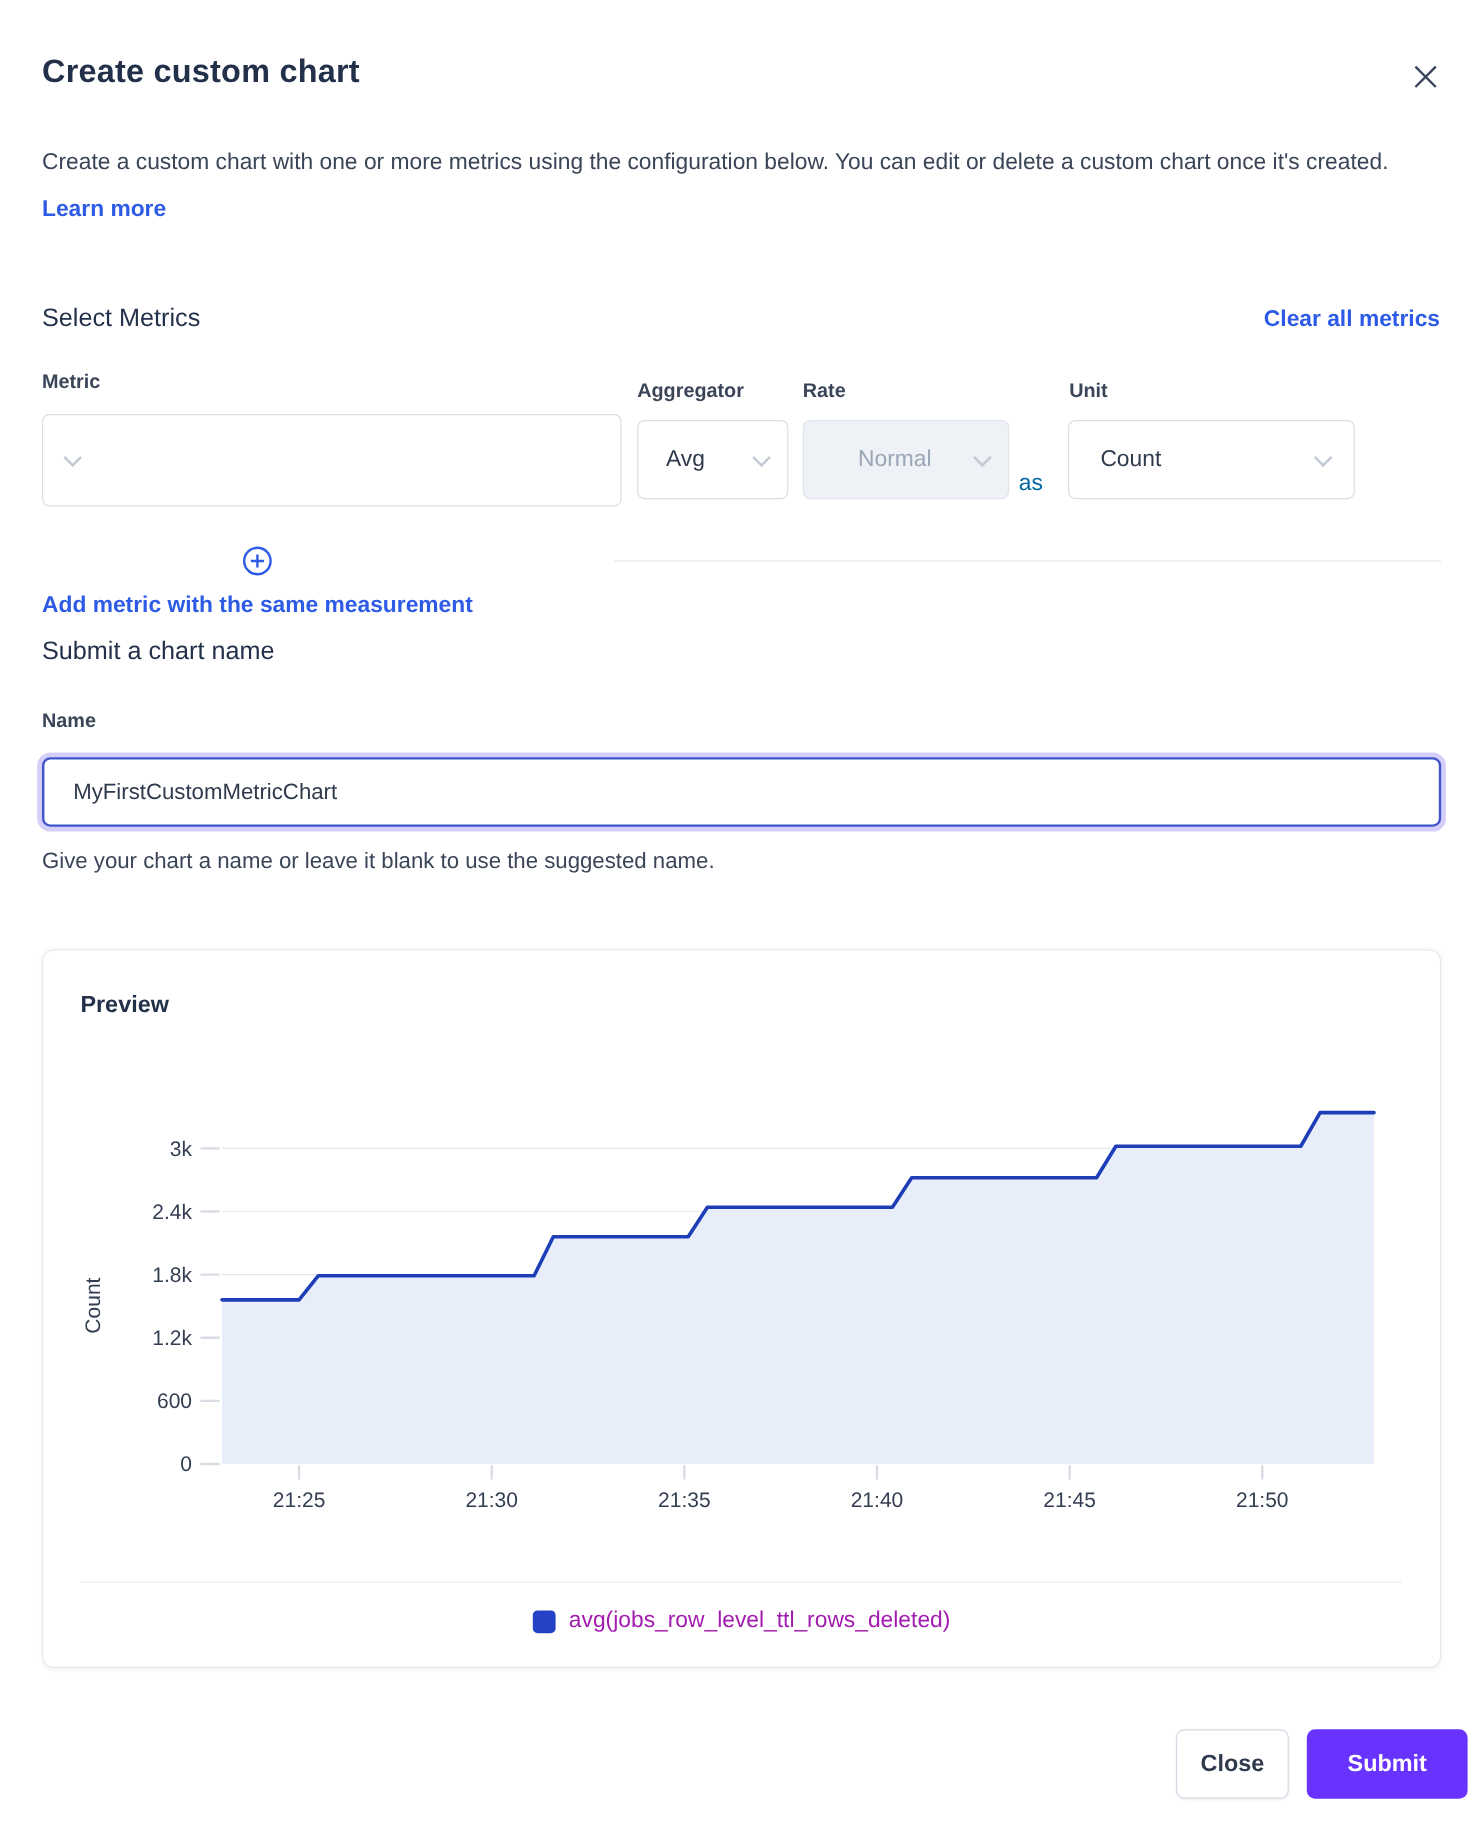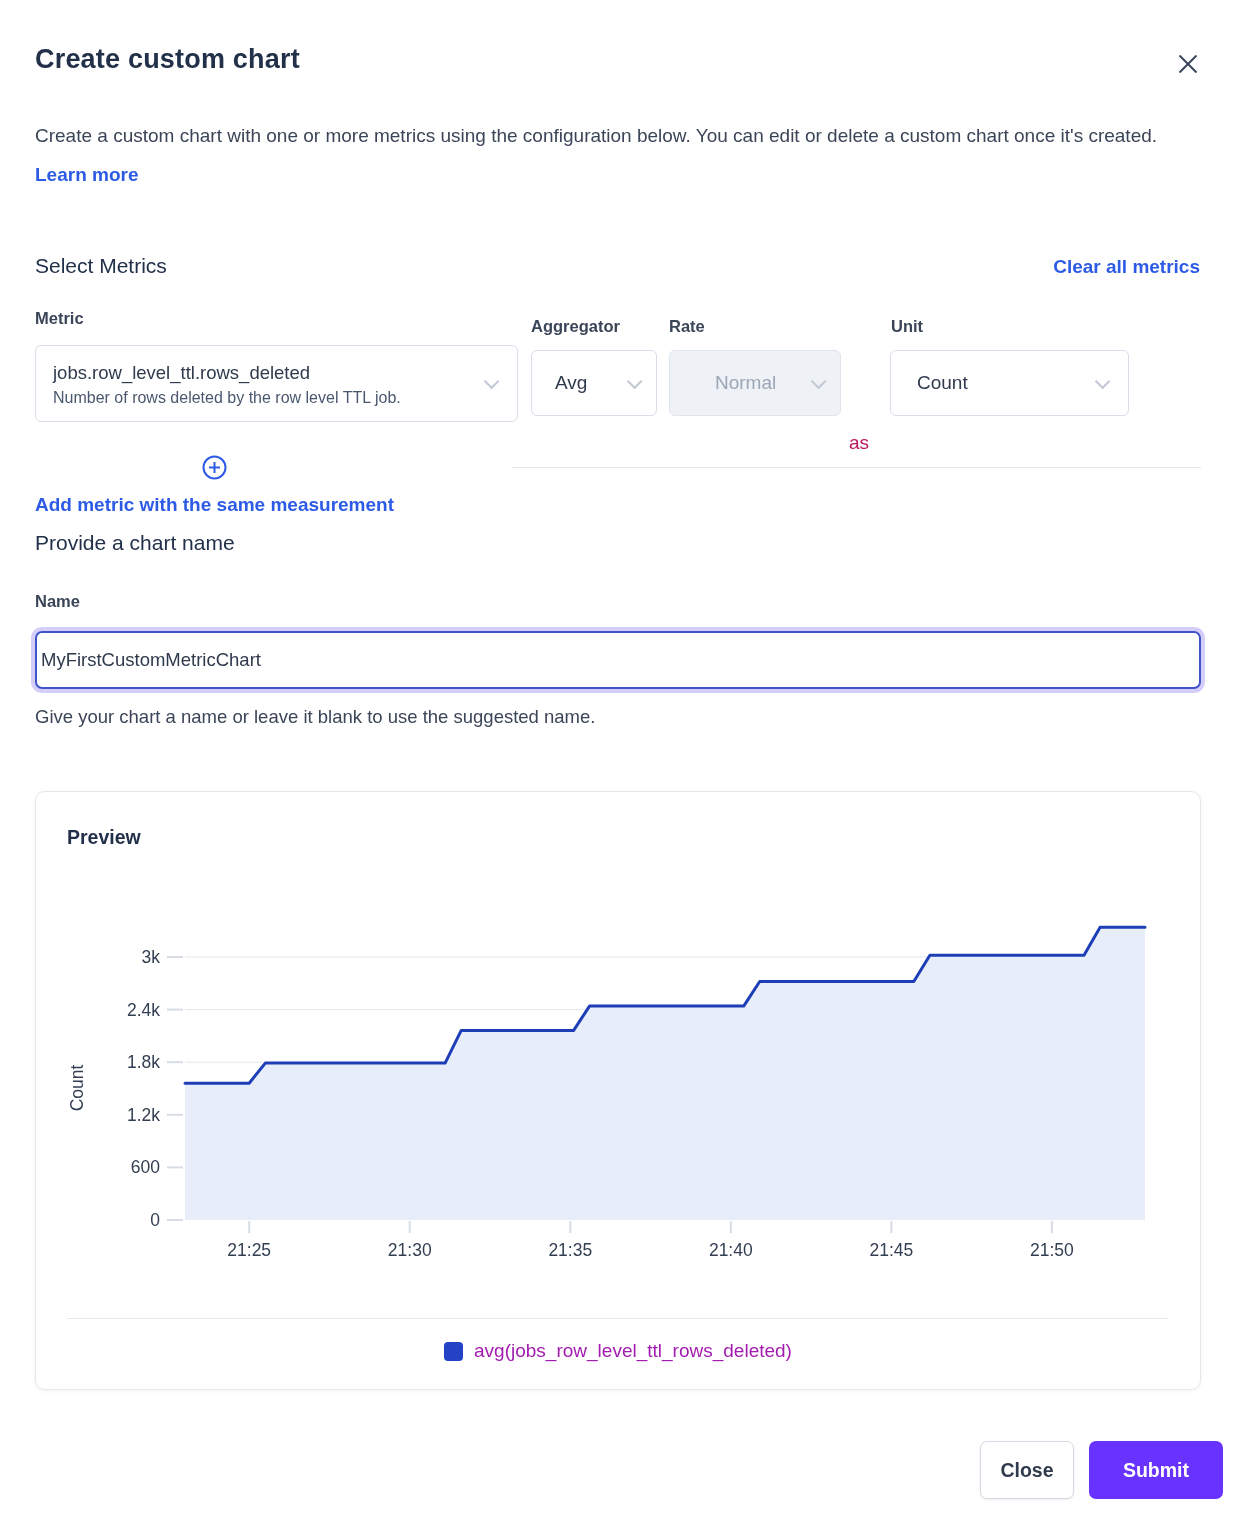--- a/index.html
+++ b/index.html
@@ -33,34 +33,34 @@
   }
   .metric-select { left:35px; top:345px; width:483px; height:77px; padding:0 22px 0 17px; }
   .metric-texts { flex:1; min-width:0; }
   .metric-main { font-size:18.5px; color:#2f3a4d; line-height:26px; margin-top:2px; }
   .metric-sub { font-size:16px; color:#4a576e; line-height:24px; }
   .agg-select { left:531px; top:350px; width:126px; height:66px; padding:0 18px 0 23px; }
   .rate-select { left:669px; top:350px; width:172px; height:66px; padding:0 18px 0 45px; }
   .unit-select { left:890px; top:350px; width:239px; height:66px; padding:0 22px 0 26px; }
   .select-value { flex:1; font-size:19px; color:#2f3a4d; }
   .select-value.muted { color:#9ba6b6; }
-  .as-text { left:849px; top:392px; font-size:19px; color:#be185d;margin-top:40px; }
+  .as-text { left:849px; top:392px; font-size:19px; color:#0369a1; }
 
   .add-metric-row { left:35px; top:455px; display:flex; align-items:center; gap:14px; cursor:pointer; background:none; border:none;flex-direction:column; }
   .add-metric-label { font-size:19px; font-weight:700; color:#2d5be5; }
   .metric-divider { left:512px; top:467px; width:689px; border-top:1px solid #e2e7ee; }
 
   
   .name-heading { left:35px; top:531px; }
   .name-label { left:35px; top:592px; }
   .name-input {
     left:35px; top:631px; width:1166px; height:58px;
     border:2px solid #3f55c9; border-radius:7px; outline:none;
     box-shadow:0 0 0 4px rgba(130,118,240,.35);
-    padding:0 4px; font-size:18.5px; color:#2f3a4d;
+    padding:0 24px; font-size:18.5px; color:#2f3a4d;
     font-family:"Liberation Sans", sans-serif;
   }
   .name-helper { left:35px; top:706px; font-size:18.5px; color:#3b4558; }
 
   
   .preview-card {
     left:35px; top:791px; width:1166px; height:599px;
     border:1px solid #e3e8ef; border-radius:10px; background:#fff;
     box-shadow:0 1px 4px rgba(40,50,70,.06);
   }
@@ -96,24 +96,20 @@
 
 <h2 class="abs sec-heading select-metrics-heading">Select Metrics</h2>
 <a class="abs link clear-all">Clear all metrics</a>
 
 <div class="abs field-label" style="left:35px; top:309px;">Metric</div>
 <div class="abs field-label" style="left:531px; top:317px;">Aggregator</div>
 <div class="abs field-label" style="left:669px; top:317px;">Rate</div>
 <div class="abs field-label" style="left:891px; top:317px;">Unit</div>
 
 <div class="abs select-box metric-select">
-  <div class="metric-texts">
-    <div class="metric-main">jobs.row_level_ttl.rows_deleted</div>
-    <div class="metric-sub">Number of rows deleted by the row level TTL job.</div>
-  </div>
   <span class="chev"></span>
 </div>
 
 <div class="abs select-box agg-select">
   <span class="select-value">Avg</span>
   <span class="chev"></span>
 </div>
 
 <div class="abs select-box disabled rate-select">
   <span class="select-value muted">Normal</span>
@@ -130,21 +126,21 @@
 <button class="abs add-metric-row">
   <svg width="25" height="25" viewBox="0 0 25 25">
     <circle cx="12.5" cy="12.5" r="11" fill="none" stroke="#2d5be5" stroke-width="2"></circle>
     <line x1="12.5" y1="7" x2="12.5" y2="18" stroke="#2d5be5" stroke-width="2"></line>
     <line x1="7" y1="12.5" x2="18" y2="12.5" stroke="#2d5be5" stroke-width="2"></line>
   </svg>
   <span class="add-metric-label">Add metric with the same measurement</span>
 </button>
 <div class="abs metric-divider"></div>
 
-<h2 class="abs sec-heading name-heading">Provide a chart name</h2>
+<h2 class="abs sec-heading name-heading">Submit a chart name</h2>
 <div class="abs field-label name-label">Name</div>
 <input class="abs name-input" type="text" value="MyFirstCustomMetricChart" style="">
 <div class="abs name-helper">Give your chart a name or leave it blank to use the suggested name.</div>
 
 <div class="abs preview-card"></div>
 <div class="abs preview-heading">Preview</div>
 <svg class="abs chart-svg" width="1166" height="480">
     <line x1="132" y1="429" x2="148" y2="429" stroke="#d8dce3" stroke-width="2"></line>
     <text x="125" y="435" text-anchor="end" fill="#333e52" font-size="17.5" font-family="Liberation Sans, sans-serif">0</text>
     <line x1="150" y1="376.4" x2="1110" y2="376.4" stroke="#e4e7ed" stroke-width="1"></line>

